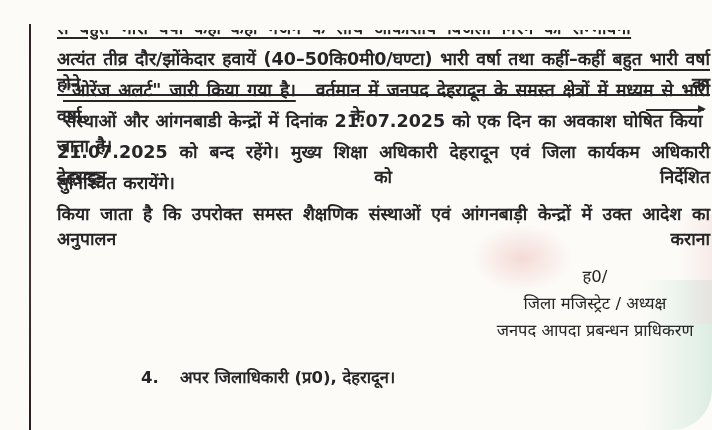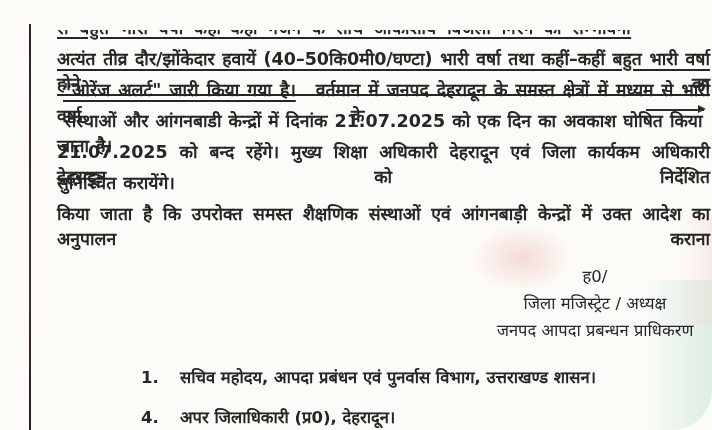--- a/index.html
+++ b/index.html
@@ -99,21 +99,18 @@
 
   <div class="signature">
     <div>ह0/</div>
     <div>जिला मजिस्ट्रेट / अध्यक्ष</div>
     <div>जनपद आपदा प्रबन्धन प्राधिकरण</div>
   </div>
 
   <div class="copylist">
     <div class="items">
       <div class="item">
-        <span class="num">1.</span><span>सचिव महोदय, आपदा प्रबंधन एवं पुनर्वास विभाग, उत्तराखण्ड शासन।</span>
-      </div>
-      <div class="item">
         <span class="num">4.</span><span>अपर जिलाधिकारी (प्र0), देहरादून।</span>
       </div>
     </div>
   </div>
 
 </div>
 
 </body></html>

